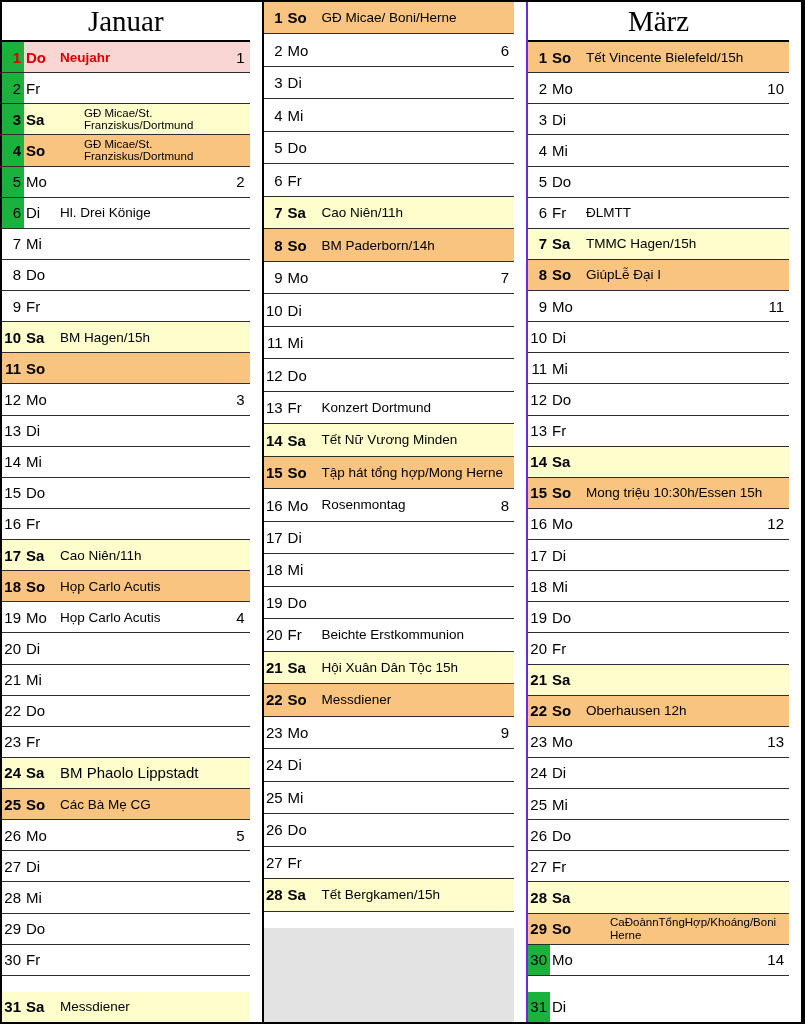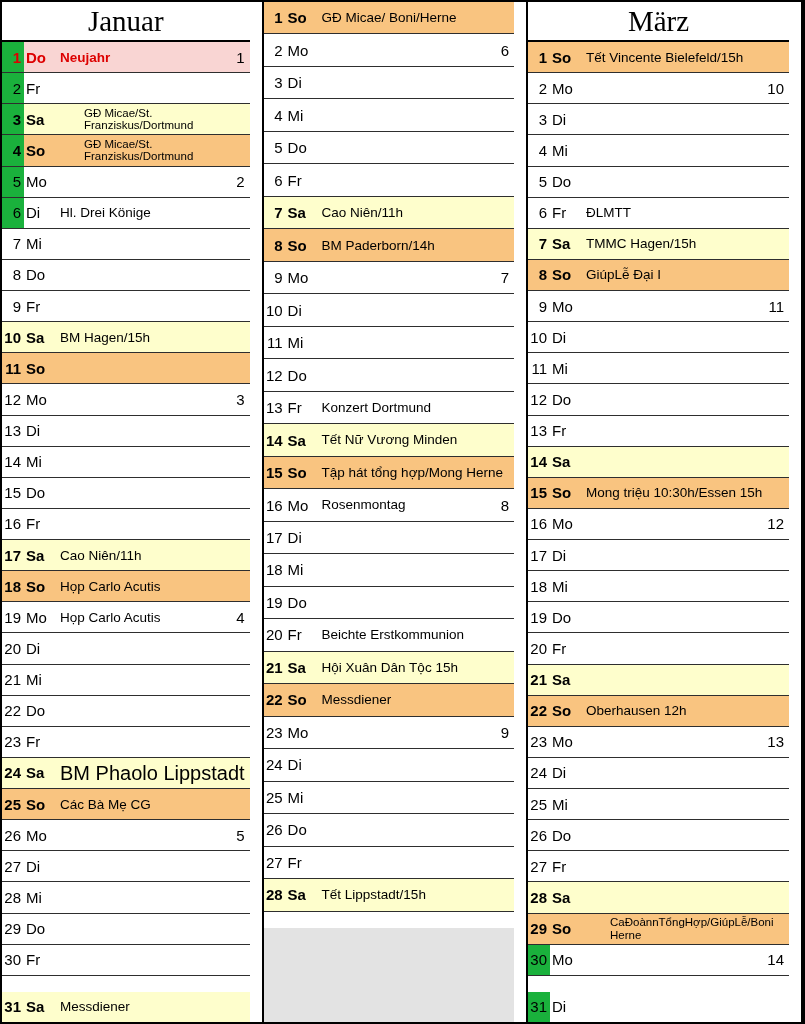--- a/index.html
+++ b/index.html
@@ -4,21 +4,21 @@
 <style>
   html,body{margin:0;padding:0;background:#fff;}
   #calendar{
     width:805px;height:1024px;box-sizing:border-box;
     border:2px solid #000;display:flex;background:#fff;
     font-family:"Liberation Sans","DejaVu Sans",sans-serif;color:#000;gap:12px;
   }
   .month-col{display:flex;flex-direction:column;box-sizing:border-box;min-width:0;}
   .month-col.c0{width:258px;}
   .month-col.c1{width:263px;border-left:2px solid #000;}
-  .month-col.c2{width:274px;border-left:2px solid #000000;}
+  .month-col.c2{width:274px;border-left:2px solid #6d28d9;}
   .edge-col{flex:1;border-left:2px solid #000;display:flex;flex-direction:column;}
   .month-header{
     height:40px;box-sizing:border-box;border-bottom:2px solid #000;
     display:flex;align-items:center;justify-content:center;
     font-family:"Liberation Serif","DejaVu Serif",serif;font-size:29px;line-height:1;
   }
   .edge-header{height:40px;box-sizing:border-box;border-bottom:2px solid #000;background:#fff;}
   .rows{flex:1;display:flex;flex-direction:column;min-height:0;}
   .row{
     flex:1 1 0;display:flex;align-items:center;box-sizing:border-box;
@@ -30,21 +30,21 @@
   .row.bg-pink{background:#F9D5D3;}
   .num{
     width:22px;align-self:stretch;flex:none;display:flex;align-items:center;
     justify-content:flex-end;padding-right:3px;box-sizing:border-box;font-size:15px;
   }
   .num.green{background:#1AB13C;}
   .wd{width:30px;flex:none;padding-left:2px;font-size:15px;}
   .wknd .num,.wknd .wd{font-weight:bold;}
   .ev{flex:1;min-width:0;font-size:13.5px;padding-left:4px;white-space:pre-line;line-height:1.12;}
   .ev.sz-s{font-size:11.5px;line-height:1.08;margin-left:24px;}
-  .ev.sz-l{font-size:20px;}
+  .ev.sz-l{font-size:15px;}
   .wk{flex:none;font-size:15px;padding-right:5px;text-align:right;}
   .row.red .num,.row.red .wd,.row.red .ev{color:#DD0000;font-weight:bold;}
   .filler{background:#E3E3E3;border-bottom:none;}
   .edge-cell{flex:1 1 0;border-bottom:1px solid #2e2e2e;box-sizing:border-box;background:#fff;}
   .edge-col .edge-cell:last-child{border-bottom:none;}
   .edge-cell.green{background:#1AB13C;}
   .edge-cell.bg-sat{background:#FEFECC;}
   .edge-cell.bg-sun{background:#F9C480;}
 </style>
 </head>
@@ -404,21 +404,21 @@
         </div>
         <div class="row">
           <div class="num">27</div>
           <div class="wd">Fr</div>
           <div class="ev"></div>
           <div class="wk"></div>
         </div>
         <div class="row bg-sat wknd">
           <div class="num">28</div>
           <div class="wd">Sa</div>
-          <div class="ev">Tết Lippstadt/15h</div>
+          <div class="ev">Tết Bergkamen/15h</div>
           <div class="wk"></div>
         </div>
         <div class="row filler" style="flex: 3 1 0px;"></div>
       </div>
   </div>
   <div class="month-col c2">
     <div class="month-header">März</div>
     <div class="rows">
         <div class="row bg-sun wknd">
           <div class="num">1</div>
@@ -584,21 +584,21 @@
         </div>
         <div class="row bg-sat wknd">
           <div class="num">28</div>
           <div class="wd">Sa</div>
           <div class="ev"></div>
           <div class="wk"></div>
         </div>
         <div class="row bg-sun wknd">
           <div class="num">29</div>
           <div class="wd">So</div>
-          <div class="ev sz-s">CaĐoànnTổngHợp/GiúpLễ/Boni Herne</div>
+          <div class="ev sz-s">CaĐoànnTổngHợp/Khoáng/Boni Herne</div>
           <div class="wk"></div>
         </div>
         <div class="row">
           <div class="num green">30</div>
           <div class="wd">Mo</div>
           <div class="ev"></div>
           <div class="wk">14</div>
         </div>
         <div class="row">
           <div class="num green">31</div>

